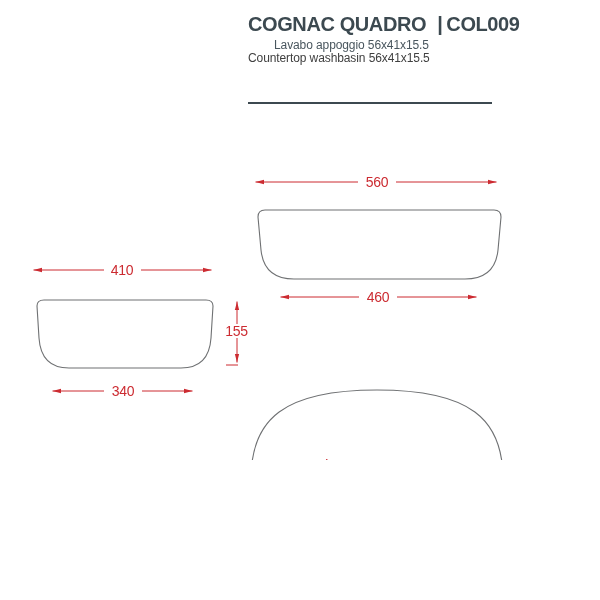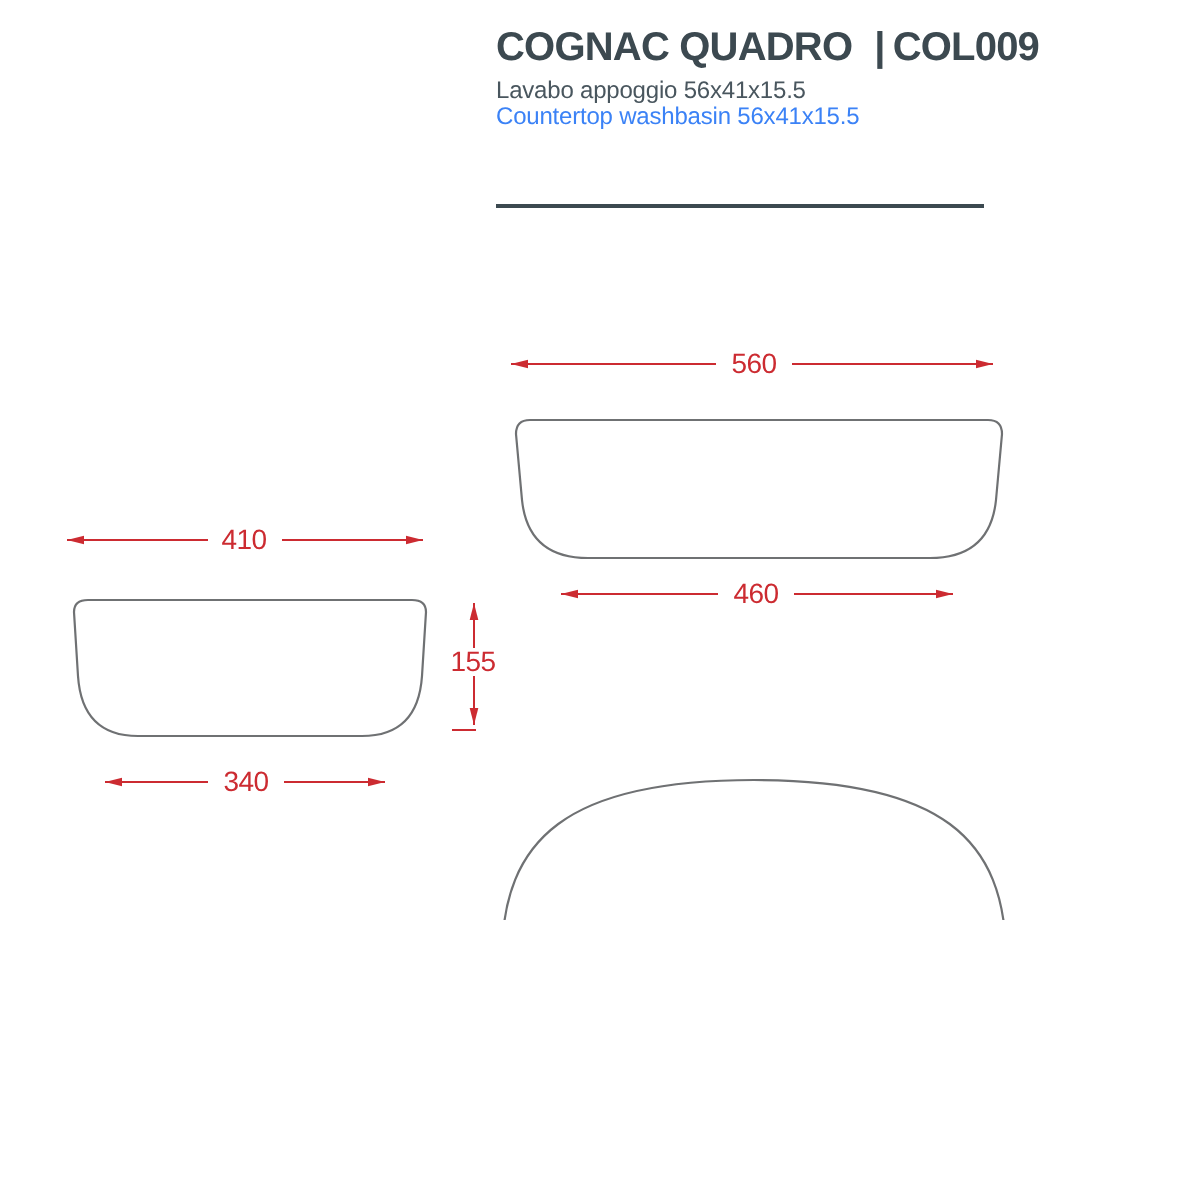--- a/index.html
+++ b/index.html
@@ -11,22 +11,22 @@
   .title{
     position:absolute;left:248px;top:13px;margin:0;
     font-size:20px;font-weight:bold;letter-spacing:-0.4px;
     color:#3c4950;white-space:nowrap;
   }
   .title .sep{margin:0 4px 0 11px;font-weight:bold;}
   .sub{
     position:absolute;left:248px;font-size:12px;letter-spacing:-0.1px;
     white-space:nowrap;
   }
-  .sub-it{top:38px;color:#49565e;}
-  .sub-en{top:51px;color:#3b82f6;}
+  .sub-it{top:38px;color:#49565e;margin-left:26px;}
+  .sub-en{top:51px;color:#404040;}
   .weight-row{
     position:absolute;left:248px;top:72px;font-size:13.5px;font-weight:bold;
     color:#37444c;white-space:nowrap;letter-spacing:-0.2px;
   }
   .weight-row .wv{margin-left:13px;}
   .rule{
     position:absolute;left:248px;top:102px;width:244px;height:2px;
     background:#3c4950;
   }
   

